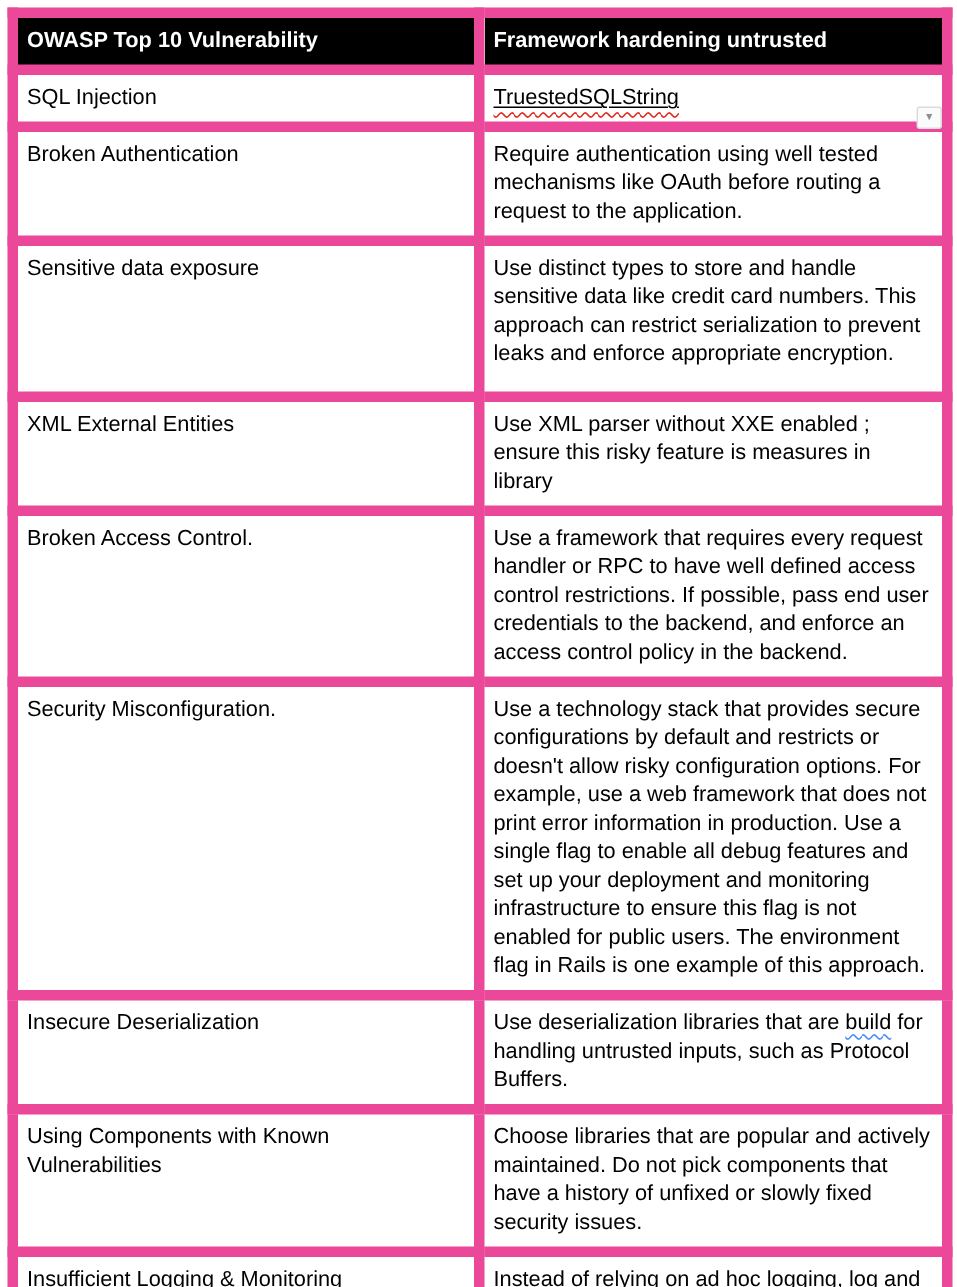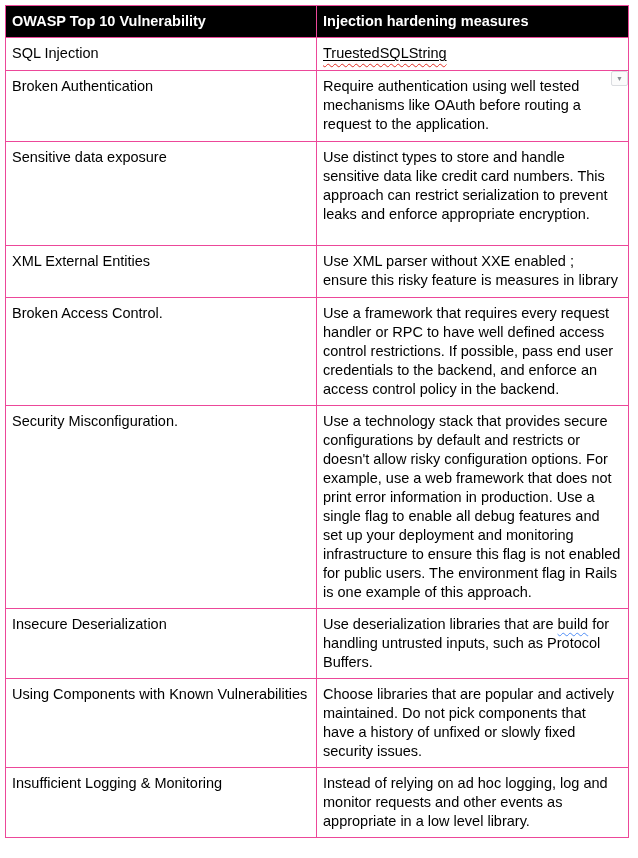--- a/index.html
+++ b/index.html
@@ -16,21 +16,21 @@
     overflow: hidden;
   }
   table.owasp {
     border-collapse: collapse;
     table-layout: fixed;
     width: 623px;
     margin: 5px 0 0 5px;
   }
   table.owasp th,
   table.owasp td {
-    border: 1px solid #ec4899;
+    border: 7px solid #ec4899;
     vertical-align: top;
     text-align: left;
     padding: 6px 7px 6px 6px;
     font-size: 14.5px;
     line-height: 19px;
     box-sizing: border-box;
     overflow: hidden;
     word-wrap: break-word;
   }
   table.owasp th {
@@ -91,21 +91,21 @@
 <body>
 
 <table class="owasp">
   <colgroup>
     <col style="width:311px">
     <col style="width:312px">
   </colgroup>
   <tbody>
       <tr>
     <th>OWASP Top 10 Vulnerability</th>
-    <th>Injection hardening measures</th>
+    <th>Framework hardening untrusted</th>
   </tr>
 
   <tr class="r0">
     <td>SQL Injection</td>
     <td>
       <span class="underlined"><span class="squiggle-red">TruestedSQLString</span></span>
     </td>
   </tr>
 
   <tr class="r1">

